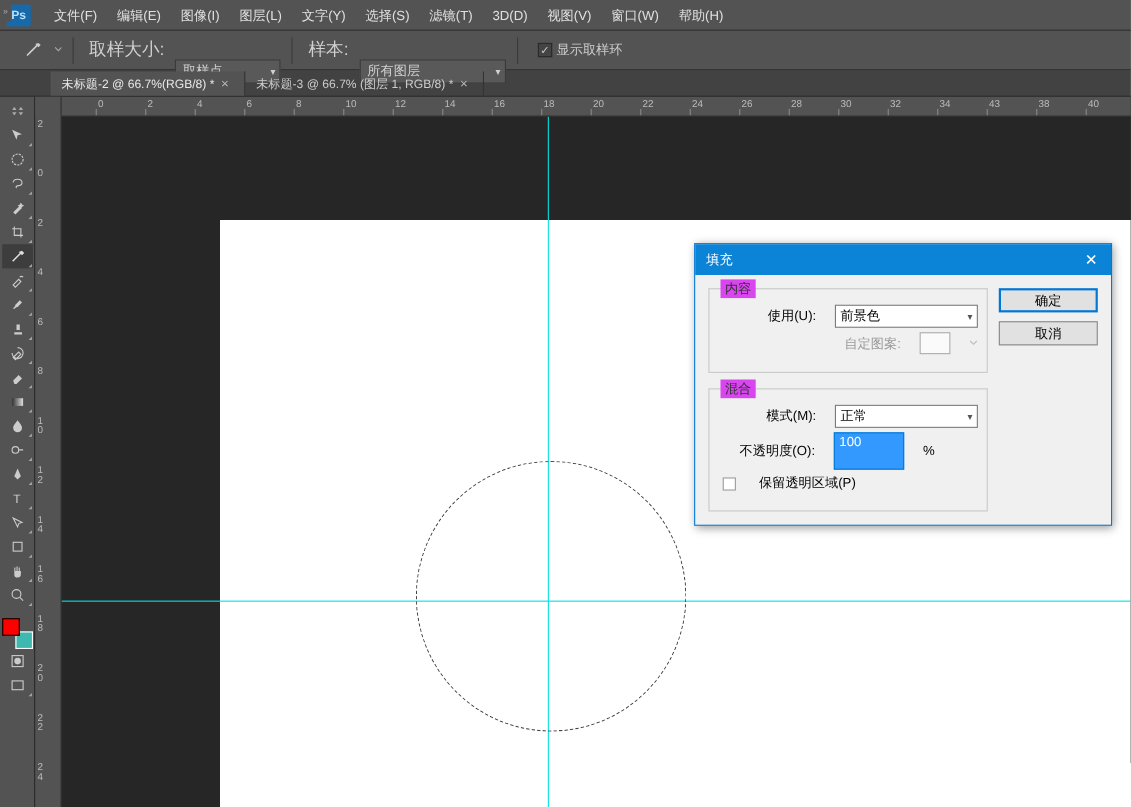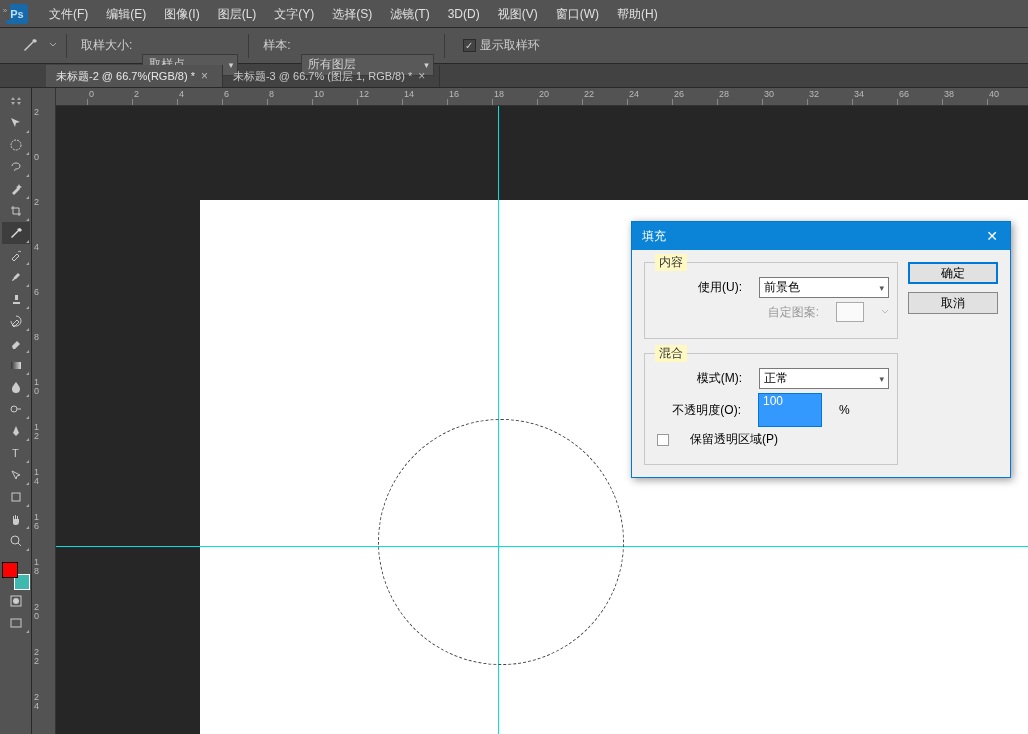--- a/index.html
+++ b/index.html
@@ -7,21 +7,21 @@
 
 
 .menubar { background: #535353; height: 28px; display: flex; align-items: center; padding-left: 6px; border-bottom: 1px solid #282828; }
 .ps-logo { width: 22px; height: 20px; background: #1769aa; color: #b8e0f9; display: flex; align-items: center; justify-content: center; font-weight: bold; font-size: 11px; border-radius: 2px; margin-right: 12px; }
 .menu-item { padding: 0 9px; color: #e0e0e0; font-size: 12px; cursor: pointer; line-height: 28px; }
 
 
 .options-bar { background: #535353; height: 36px; display: flex; align-items: center; padding-left: 16px; border-bottom: 1px solid #282828; gap: 6px;}
 .opt-icon { width: 28px; height: 24px; display: flex; align-items: center; justify-content: center; }
 .sep { width: 1px; height: 24px; background: #3a3a3a; margin: 0 4px;}
-.opt-label { color: #d0d0d0; font-size: 12px; margin: 15px 4px;}
+.opt-label { color: #d0d0d0; font-size: 16px; margin: 15px 4px;}
 .opt-dropdown { background: #595959; border: 1px solid #3a3a3a; color: #d0d0d0; height: 22px; padding: 0 18px 0 6px; font-size: 12px; position: relative; display: flex; align-items: center; margin-top: 38px;}
 .opt-dropdown::after { content: "▾"; position: absolute; right: 4px; font-size: 9px; }
 .checkbox-wrap { display: flex; align-items: center; gap: 4px; margin-left: 8px;}
 .checkbox { width: 13px; height: 13px; background: #444; border: 1px solid #2a2a2a; display: flex; align-items: center; justify-content: center; font-size: 10px; color: #ccc;}
 
 
 .tabs-row { background: #424242; height: 24px; display: flex; align-items: flex-end; padding-left: 46px; border-bottom: 1px solid #282828;}
 .tab { height: 22px; padding: 0 14px 0 10px; font-size: 11px; color: #ccc; display: flex; align-items: center; gap: 6px; position: relative; border-right: 1px solid #333; }
 .tab.active { background: #535353; color: #e8e8e8; }
 .tab .close { font-size: 12px; color: #bbb;}
@@ -55,21 +55,21 @@
 .expand-tab { position: absolute; left: 0; top: 0; width: 10px; height: 20px; background: #535353; display: flex; align-items: center; justify-content: center; font-size: 8px; color: #aaa; z-index: 5;}
 
 
 .dialog { position: absolute; left: 631px; top: 221px; width: 380px; background: #f0f0f0; border: 1px solid #0078d7; box-shadow: 2px 2px 8px rgba(0,0,0,0.4); font-size: 12px; color: #000;}
 .dialog-title { background: #0b84d8; color: #fff; height: 28px; display: flex; align-items: center; padding-left: 10px; justify-content: space-between;}
 .dialog-close { width: 36px; height: 28px; display: flex; align-items: center; justify-content: center; color: #fff; font-size: 14px;}
 .dialog-body { padding: 12px; display: flex; gap: 10px;}
 .dialog-left { flex: 1; display: flex; flex-direction: column; gap: 14px;}
 .dialog-right { width: 90px; display: flex; flex-direction: column; gap: 8px;}
 .fieldset { border: 1px solid #c8c8c8; padding: 10px 8px 12px 8px; position: relative;}
-.fieldset-label { position: absolute; top: -9px; left: 10px; background: #fef9c3; padding: 0 4px; color: #333;}
+.fieldset-label { position: absolute; top: -9px; left: 10px; background: #d946ef; padding: 0 4px; color: #333;}
 .row { display: flex; align-items: center; justify-content: flex-end; gap: 17px; margin: 4px 0;}
 .row label { text-align: right;}
 .win-select { border: 1px solid #7a7a7a; background: #fff; height: 21px; width: 130px; padding: 0 4px; font-size: 12px; position: relative; display: flex; align-items: center;}
 .win-select::after { content: "▾"; position: absolute; right: 4px; color: #555; font-size: 9px;}
 .win-input { border: 1px solid #0078d7; background: #fff; height: 34px; width: 64px; padding: 0 4px; font-size: 12px; color: #000;}
 .win-input.sel { background: #3399ff; color: #fff;}
 .btn { border: 1px solid #888; background: #e1e1e1; height: 22px; display: flex; align-items: center; justify-content: center; font-size: 12px;}
 .btn.primary { border: 2px solid #0078d7;}
 .disabled { color: #999;}
 .pattern-box { width: 28px; height: 20px; border: 1px solid #aaa; background: #fafafa;}
@@ -319,21 +319,21 @@
         <div class="ruler-num-h" style="left: 618px;">26</div>
         <div class="ruler-tick-h" style="left: 661px;"></div>
         <div class="ruler-num-h" style="left: 663px;">28</div>
         <div class="ruler-tick-h" style="left: 706px;"></div>
         <div class="ruler-num-h" style="left: 708px;">30</div>
         <div class="ruler-tick-h" style="left: 751px;"></div>
         <div class="ruler-num-h" style="left: 753px;">32</div>
         <div class="ruler-tick-h" style="left: 796px;"></div>
         <div class="ruler-num-h" style="left: 798px;">34</div>
         <div class="ruler-tick-h" style="left: 841px;"></div>
-        <div class="ruler-num-h" style="left: 843px;">66</div>
+        <div class="ruler-num-h" style="left: 843px;">43</div>
         <div class="ruler-tick-h" style="left: 886px;"></div>
         <div class="ruler-num-h" style="left: 888px;">38</div>
         <div class="ruler-tick-h" style="left: 931px;"></div>
         <div class="ruler-num-h" style="left: 933px;">40</div>
       </div>
     <div class="v-ruler" id="vruler">
         <div class="ruler-num-v" style="top: 20px;">2</div>
         <div class="ruler-num-v" style="top: 65px;">0</div>
         <div class="ruler-num-v" style="top: 110px;">2</div>
         <div class="ruler-num-v" style="top: 155px;">4</div>

